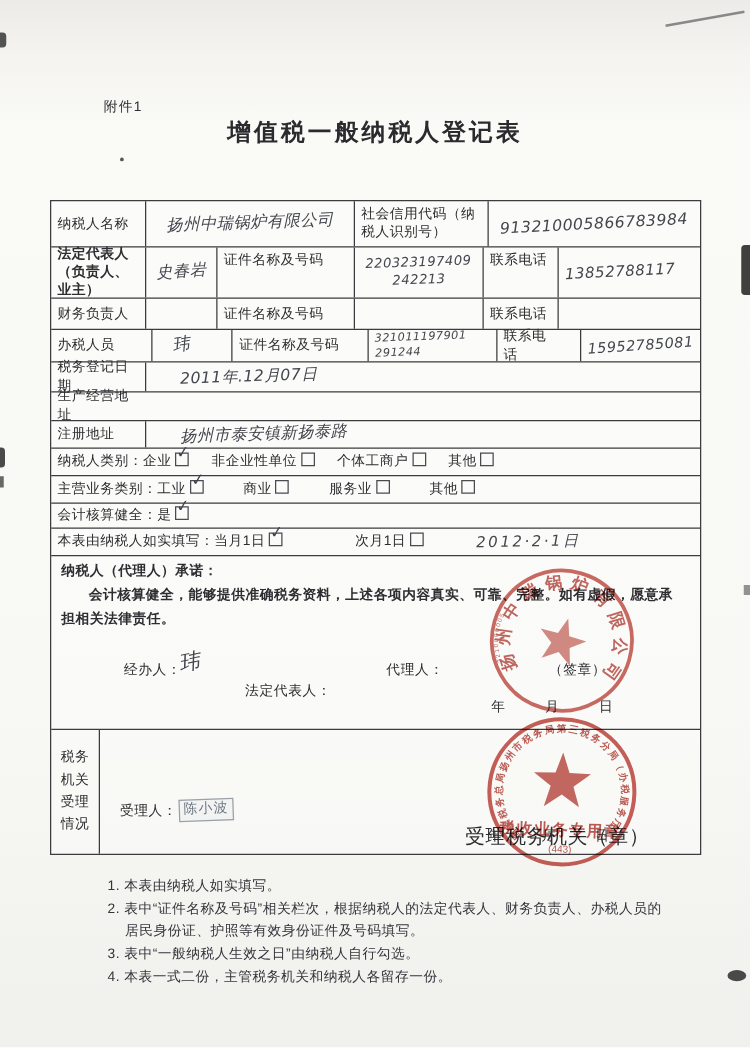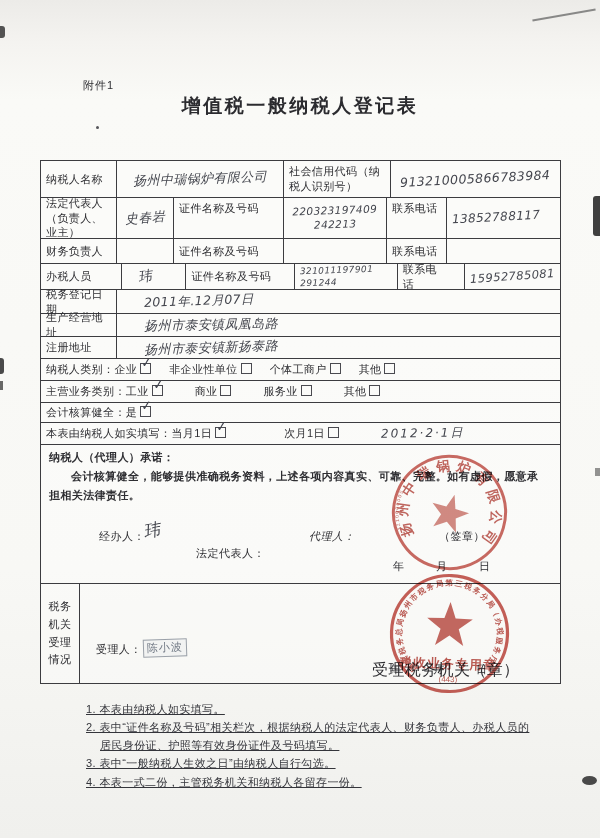--- a/index.html
+++ b/index.html
@@ -17,21 +17,21 @@
   .grow{flex:1;}
   .vmid{display:flex;align-items:center;}
   .hw{font-family:"DejaVu Sans",sans-serif;font-style:italic;color:#44464e;}
   .box{display:inline-block;width:9px;height:9px;border:1px solid #4a4a50;margin:0 2px -1px 3px;position:relative;}
   .mark{position:absolute;left:0px;top:-10px;font-size:13px;color:#3e414b;transform:rotate(-6deg);font-style:italic;}
   .opt{margin-right:16px;white-space:nowrap;}
   .sideLbl{white-space:pre-line;display:flex;align-items:center;justify-content:center;line-height:1.6;}
   .stamped{display:inline-block;border:1px solid #9aa0a8;color:#6e7682;padding:0 3px 1px 3px;font-size:11px;transform:rotate(-2deg);letter-spacing:1px;background:rgba(200,205,212,0.12);}
   .instr{position:absolute;left:86px;top:700px;width:448px;font-size:11px;color:#34353b;display:flex;line-height:1.65;}
   .instr .head{white-space:nowrap;font-weight:normal;margin-right:2px;letter-spacing:0.5px;}
-  .instr .item{padding-left:14px;text-indent:-14px;letter-spacing:0.4px;text-decoration:underline;}
+  .instr .item{padding-left:14px;text-indent:-14px;letter-spacing:0.4px;}
   .seal{position:absolute;pointer-events:none;mix-blend-mode:multiply;}
   .sealtxt{fill:#b5453d;}
   .art{position:absolute;background:#2b2b2b;}
   .sigline span{position:absolute;font-size:11px;letter-spacing:0.5px;}
 </style>
 </head>
 <body>
 
 <div class="page">
 
@@ -46,21 +46,21 @@
       <div class="c vmid" style="width:167px;justify-content:center;">
         <span class="hw" style="font-size:13px;transform:rotate(-2deg);white-space:nowrap;">扬州中瑞锅炉有限公司</span>
       </div>
       <div class="c vmid" style="width:107px;">社会信用代码（纳税人识别号）</div>
       <div class="c grow vmid" style="justify-content:center;">
         <span class="hw" style="font-size:12.5px;transform:rotate(-3deg);">913210005866783984</span>
       </div>
     </div>
 
     <div class="row" style="height:40px;">
-      <div class="c vmid" style="width:75px;">法定代表人（负责人、业主）</div>
+      <div class="c vmid" style="width:75px;font-weight:bold;">法定代表人（负责人、业主）</div>
       <div class="c vmid" style="width:57px;justify-content:center;">
         <span class="hw" style="font-size:13px;transform:rotate(-4deg);">史春岩</span>
       </div>
       <div class="c" style="width:110px;">证件名称及号码</div>
       <div class="c vmid" style="width:103px;justify-content:center;">
         <span class="hw" style="font-size:10.5px;word-break:break-all;text-align:center;transform:rotate(-2deg);">220323197409242213</span>
       </div>
       <div class="c" style="width:60px;">联系电话</div>
       <div class="c grow vmid">
         <span class="hw" style="font-size:12px;transform:rotate(-3deg);">13852788117</span>
@@ -93,23 +93,20 @@
 
     <div class="row" style="height:23px;">
       <div class="c vmid" style="width:75px;">税务登记日期</div>
       <div class="c grow vmid">
         <span class="hw" style="font-size:12.5px;margin-left:22px;transform:rotate(-2deg);">2011年.12月07日</span>
       </div>
     </div>
 
     <div class="row" style="height:22px;">
       <div class="c vmid" style="width:75px;">生产经营地址</div>
-      <div class="c grow vmid">
-        <span class="hw" style="font-size:13px;margin-left:22px;transform:rotate(-1deg);">扬州市泰安镇凤凰岛路</span>
-      </div>
     </div>
 
     <div class="row" style="height:21px;">
       <div class="c vmid" style="width:75px;">注册地址</div>
       <div class="c grow vmid">
         <span class="hw" style="font-size:13px;margin-left:22px;transform:rotate(-2deg);">扬州市泰安镇新扬泰路</span>
       </div>
     </div>
 
     <div class="row" style="height:21px;">
@@ -149,21 +146,21 @@
     </div>
 
     <div class="row" style="height:138px;">
       <div class="c grow" style="padding:5px 8px;">
         <div style="font-weight:bold;">纳税人（代理人）承诺：</div>
         <div style="text-indent:2em;font-weight:bold;width:492px;line-height:1.8;margin-top:2px;">会计核算健全，能够提供准确税务资料，上述各项内容真实、可靠、完整。如有虚假，愿意承担相关法律责任。</div>
         <div class="sigline">
           <span style="left:58px;top:84px;">经办人：</span>
           <span class="hw" style="left:102px;top:74px;font-size:17px;transform:rotate(-12deg);">玮</span>
           <span style="left:155px;top:101px;">法定代表人：</span>
-          <span style="left:268px;top:84px;font-style:italic;">代理人：</span>
+          <span style="left:268px;top:84px;">代理人：</span>
           <span style="left:398px;top:84px;">（签章）</span>
           <span style="left:352px;top:114px;letter-spacing:6px;">年　 月　 日</span>
         </div>
       </div>
     </div>
 
 
     <div class="row" style="height:99px;">
       <div class="c sideLbl" style="width:38px;">税务
 机关

